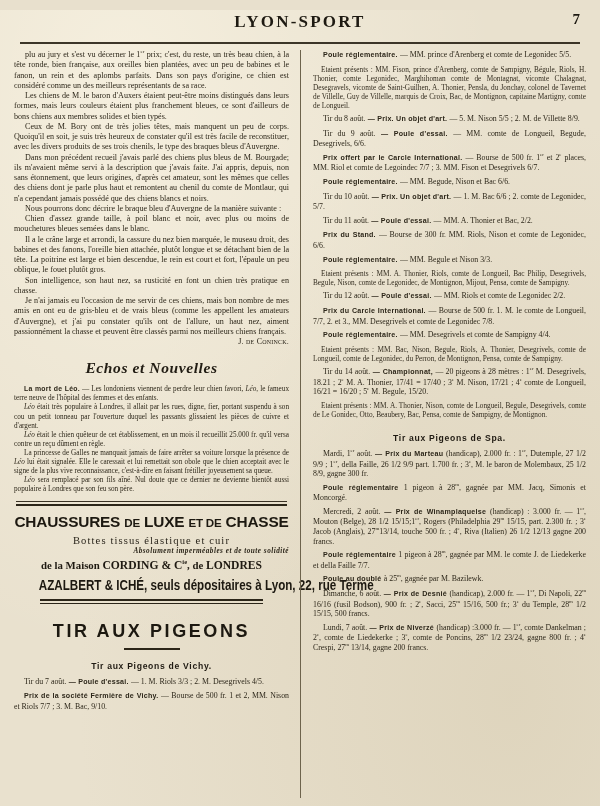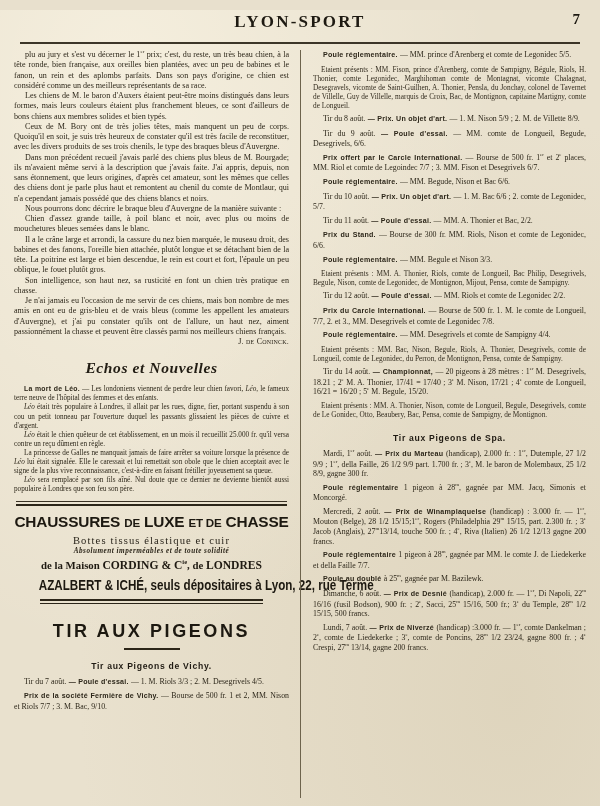--- a/index.html
+++ b/index.html
@@ -151,20 +151,21 @@
     color: #241f16;
   }
   .ad-line3 {
     font-family: "Liberation Serif", serif;
     font-style: italic;
     font-weight: bold;
     font-size: 7.2px;
     letter-spacing: 0.5px;
     margin-top: 1px;
     color: #2b2519;
+    text-align: right;
   }
   .ad-line4 {
     font-family: "Liberation Serif", serif;
     font-weight: bold;
     font-size: 10.8px;
     margin-top: 4px;
     color: #1f1a12;
   }
   .ad-line4 .big { font-size: 11.6px; }
   .ad-line4 sup  { font-size: 6.5px; }
@@ -315,21 +316,21 @@
       </div>
 
     </div>
 
     <div class="col col-right">
       <div id="rc-top">
           <p class="entry"><span class="k">Poule réglementaire. </span><span>— MM. prince d'Arenberg et comte de Legonidec 5/5.</span></p>
         </div>
       <p class="roster">Etaient présents : MM. Fison, prince d'Arenberg, comte de Sampigny, Bégule, Riols, H. Thonier, comte Legonidec, Marghihoman comte de Montagnat, vicomte Chalagnat, Desegravels, vicomte de Saint-Guilhen, A. Thonier, Pensla, du Jonchay, colonel de Tavernet de Villelle, Guy de Villelle, marquis de Croix, Bac, de Montignon, capitaine Martigny, comte de Longueil.</p>
       <div id="rc-mid">
-          <p class="entry"><span class="d">Tir du 8 août.</span><span class="k"> — Prix. Un objet d'art. </span><span>— 1. M. Nison 5/9 ; 2. M. de Villette 8/9.</span></p>
+          <p class="entry"><span class="d">Tir du 8 août.</span><span class="k"> — Prix. Un objet d'art. </span><span>— 5. M. Nison 5/5 ; 2. M. de Villette 8/9.</span></p>
           <p class="entry"><span class="d">Tir du 9 août.</span><span class="k"> — Poule d'essai. </span><span>— MM. comte de Longueil, Begude, Desegrivels, 6/6.</span></p>
           <p class="entry"><span class="k">Prix offert par le Carcle International. </span><span>— Bourse de 500 fr. 1<sup>er</sup> et 2<sup>e</sup> places, MM. Riol et comte de Legoindec 7/7 ; 3. MM. Fison et Desegrivels 6/7.</span></p>
           <p class="entry"><span class="k">Poule réglementaire. </span><span>— MM. Begude, Nison et Bac 6/6.</span></p>
         </div>
       <div id="rc-2">
           <p class="entry"><span class="d">Tir du 10 août.</span><span class="k"> — Prix. Un objet d'art. </span><span>— 1. M. Bac 6/6 ; 2. comte de Legonidec, 5/7.</span></p>
           <p class="entry"><span class="d">Tir du 11 août.</span><span class="k"> — Poule d'essai. </span><span>— MM. A. Thonier et Bac, 2/2.</span></p>
           <p class="entry"><span class="k">Prix du Stand. </span><span>— Bourse de 300 fr. MM. Riols, Nison et comte de Legonidec, 6/6.</span></p>
           <p class="entry"><span class="k">Poule réglementaire. </span><span>— MM. Begule et Nison 3/3.</span></p>
         </div>

